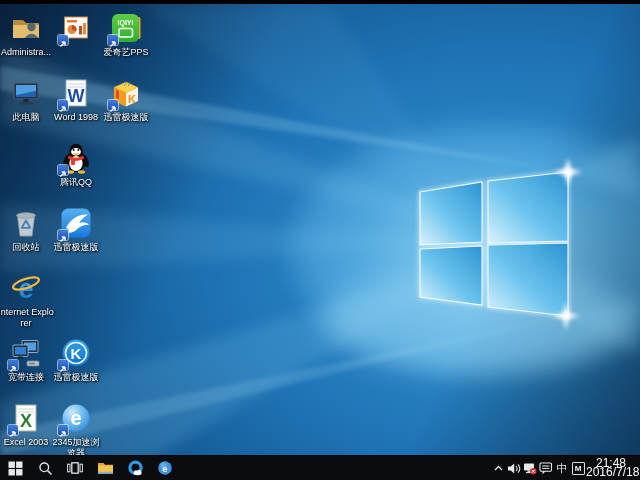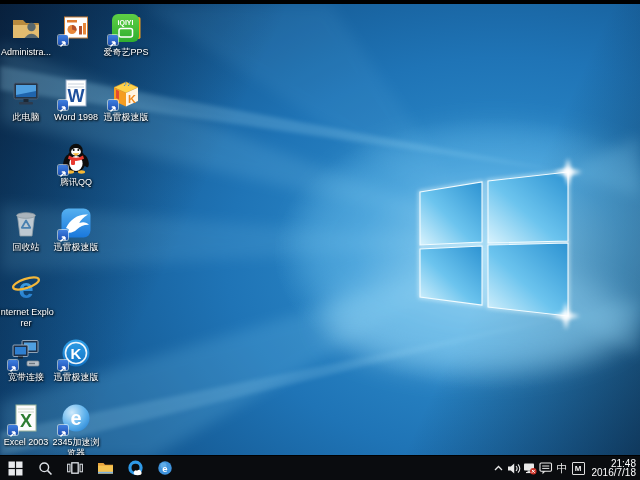--- a/index.html
+++ b/index.html
@@ -44,21 +44,21 @@
   }
   .tb-btn{width:30px;height:25px;display:flex;align-items:center;justify-content:center;}
   .tray{margin-left:auto;display:flex;align-items:center;height:25px;}
   .tray-ic{width:16px;height:25px;display:flex;align-items:center;justify-content:center;}
   .ime-cn{color:#eee;font-size:11px;line-height:11px;}
   .ime-m{
     width:11px;height:11px;border:1px solid #ddd;border-radius:1px;color:#eee;
     font-size:8px;font-weight:bold;display:flex;align-items:center;justify-content:center;
   }
   .clock{
-    width:50px;text-align:right;color:#fff;font-size:10px;line-height:9.5px;
+    width:50px;text-align:center;color:#fff;font-size:12px;line-height:9.5px;
     padding-right:4px;
   }
 </style>
 </head>
 <body>
 
 <div class="desktop">
 
   <svg class="wallsvg" width="640" height="455" viewBox="0 0 640 455">
     <defs>

